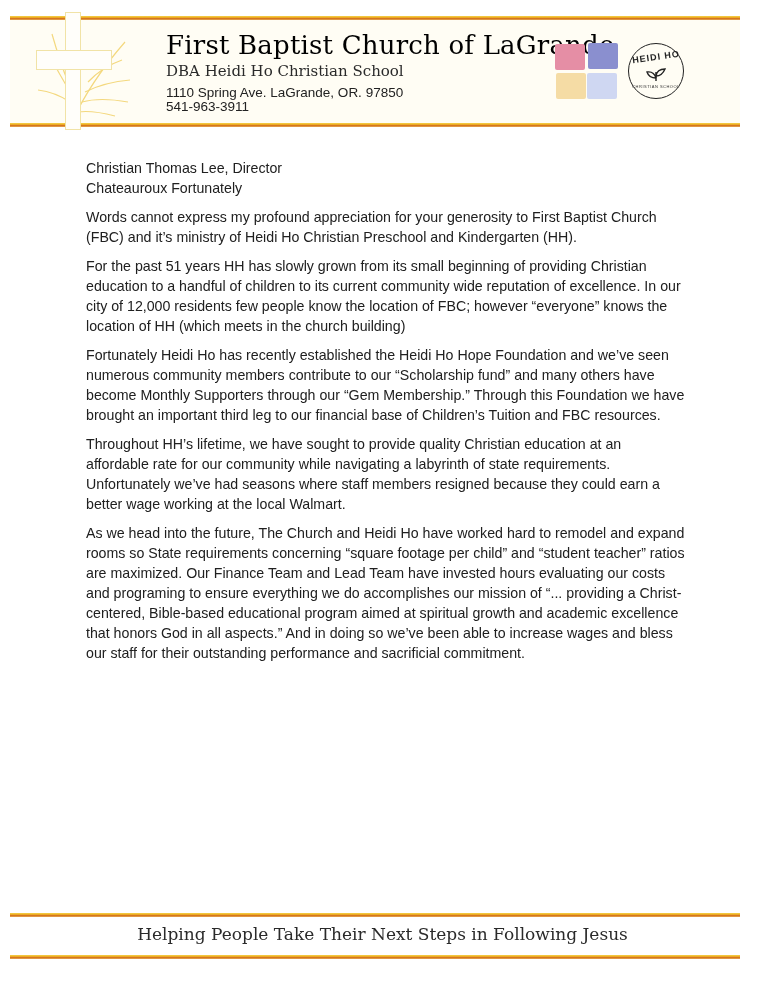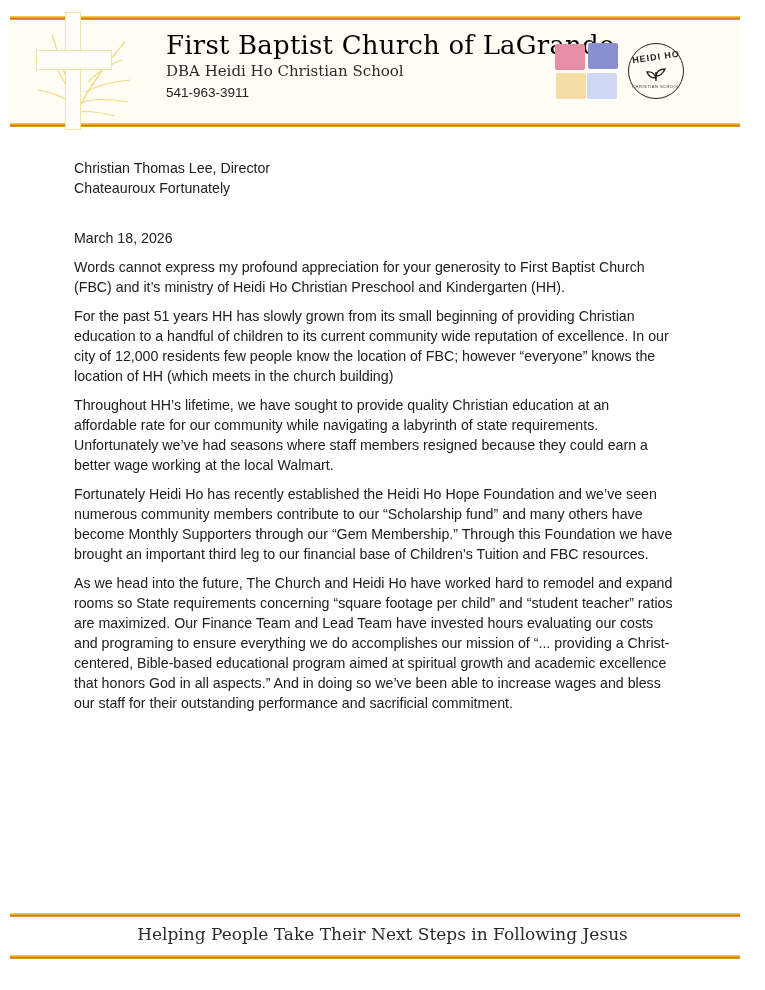--- a/index.html
+++ b/index.html
@@ -22,21 +22,21 @@
   .sq.pink { left:0; top:0; background:#e58ea5; }
   .sq.blue { left:33px; top:-1px; background:#8a8fcf; }
   .sq.yellow { left:1px; top:29px; background:#f5dca5; }
   .sq.lblue { left:32px; top:29px; background:#cfd7f2; }
 
   .badge { position:absolute; left:628px; top:43px; width:54px; height:54px; border:1.6px solid #222; border-radius:50%; }
   .badge-text { position:absolute; top:8px; left:0; right:0; text-align:center; font-size:9px; font-weight:bold; letter-spacing:1px; color:#222; transform:rotate(-8deg); }
   .badge-leaf { position:absolute; top:22px; left:0; right:0; text-align:center; font-size:14px; color:#222; }
   .badge-sub { position:absolute; top:40px; left:0; right:0; text-align:center; font-size:4px; letter-spacing:0.5px; color:#333; }
 
-  .body { position:absolute; left:74px; top:158px; width:600px; font-size:14.2px; line-height:20px; color:#202020; }
+  .body { position:absolute; left:86px; top:158px; width:600px; font-size:14.2px; line-height:20px; color:#202020; }
   .body p { margin:0; }
   .recipient p { margin:0; line-height:20px; }
   .date { margin-top:30px !important; }
   .greeting { margin-top:16px !important; }
   .para { margin-top:9px !important; }
 
   .footer-text { position:absolute; left:0; right:0; top:924px; text-align:center; font-family:"DejaVu Serif", serif; font-size:17px; color:#2a2a2a; }
 </style>
 </head>
 <body>
@@ -58,20 +58,21 @@
       <path d="M38 70 Q30 50 22 22"></path>
     </g>
   </svg>
   <div class="cross-v"></div>
   <div class="cross-h"></div>
 </div>
 
 <div class="title">First Baptist Church of LaGrande</div>
 <div class="subtitle">DBA Heidi Ho Christian School</div>
 <div class="addr">
+  <div>1110 Spring Ave. LaGrande, OR. 97850</div>
   <div>541-963-3911</div>
 </div>
 
 <div class="squares">
   <div class="sq pink"></div>
   <div class="sq blue"></div>
   <div class="sq yellow"></div>
   <div class="sq lblue"></div>
 </div>
 
@@ -87,23 +88,22 @@
     </svg>
   </div>
   <div class="badge-sub">CHRISTIAN SCHOOL</div>
 </div>
 
 <div class="body">
   <div class="recipient">
     <p>Christian Thomas Lee, Director</p>
     <p>Chateauroux Fortunately</p>
   </div>
-  <p class="date">March 18, 2026</p>
   <p class="para">Words cannot express my profound appreciation for your generosity to First Baptist Church (FBC) and it’s ministry of Heidi Ho Christian Preschool and Kindergarten (HH).</p>
   <p class="para">For the past 51 years HH has slowly grown from its small beginning of providing Christian education to a handful of children to its current community wide reputation of excellence. In our city of 12,000 residents few people know the location of FBC; however “everyone” knows the location of HH (which meets in the church building)</p>
+  <p class="para">Fortunately Heidi Ho has recently established the Heidi Ho Hope Foundation and we’ve seen numerous community members contribute to our “Scholarship fund” and many others have become Monthly Supporters through our “Gem Membership.”  Through this Foundation we have brought an important third leg to our financial base of Children’s Tuition and FBC resources.</p>
   <p class="para">Throughout HH’s lifetime, we have sought to provide quality Christian education at an affordable rate for our community while navigating a labyrinth of state requirements. Unfortunately we’ve had seasons where staff members resigned because they could earn a better wage working at the local Walmart.</p>
-  <p class="para">Fortunately Heidi Ho has recently established the Heidi Ho Hope Foundation and we’ve seen numerous community members contribute to our “Scholarship fund” and many others have become Monthly Supporters through our “Gem Membership.”  Through this Foundation we have brought an important third leg to our financial base of Children’s Tuition and FBC resources.</p>
   <p class="para">As we head into the future, The Church and Heidi Ho have worked hard to remodel and expand rooms so State requirements concerning “square footage per child” and “student teacher” ratios are maximized.  Our Finance Team and Lead Team have invested hours evaluating our costs and programing to ensure everything we do accomplishes our mission of “... providing a Christ-centered, Bible-based educational program aimed at spiritual growth and academic excellence that honors God in all aspects.” And in doing so we’ve been able to increase wages and bless our staff for their outstanding performance and sacrificial commitment.</p>
 </div>
 
 <div class="gold-line" style="top:913px;"></div>
 <div class="footer-text">Helping People Take Their Next Steps in Following Jesus</div>
 <div class="gold-line" style="top:955px;"></div>
 
 </body></html>

